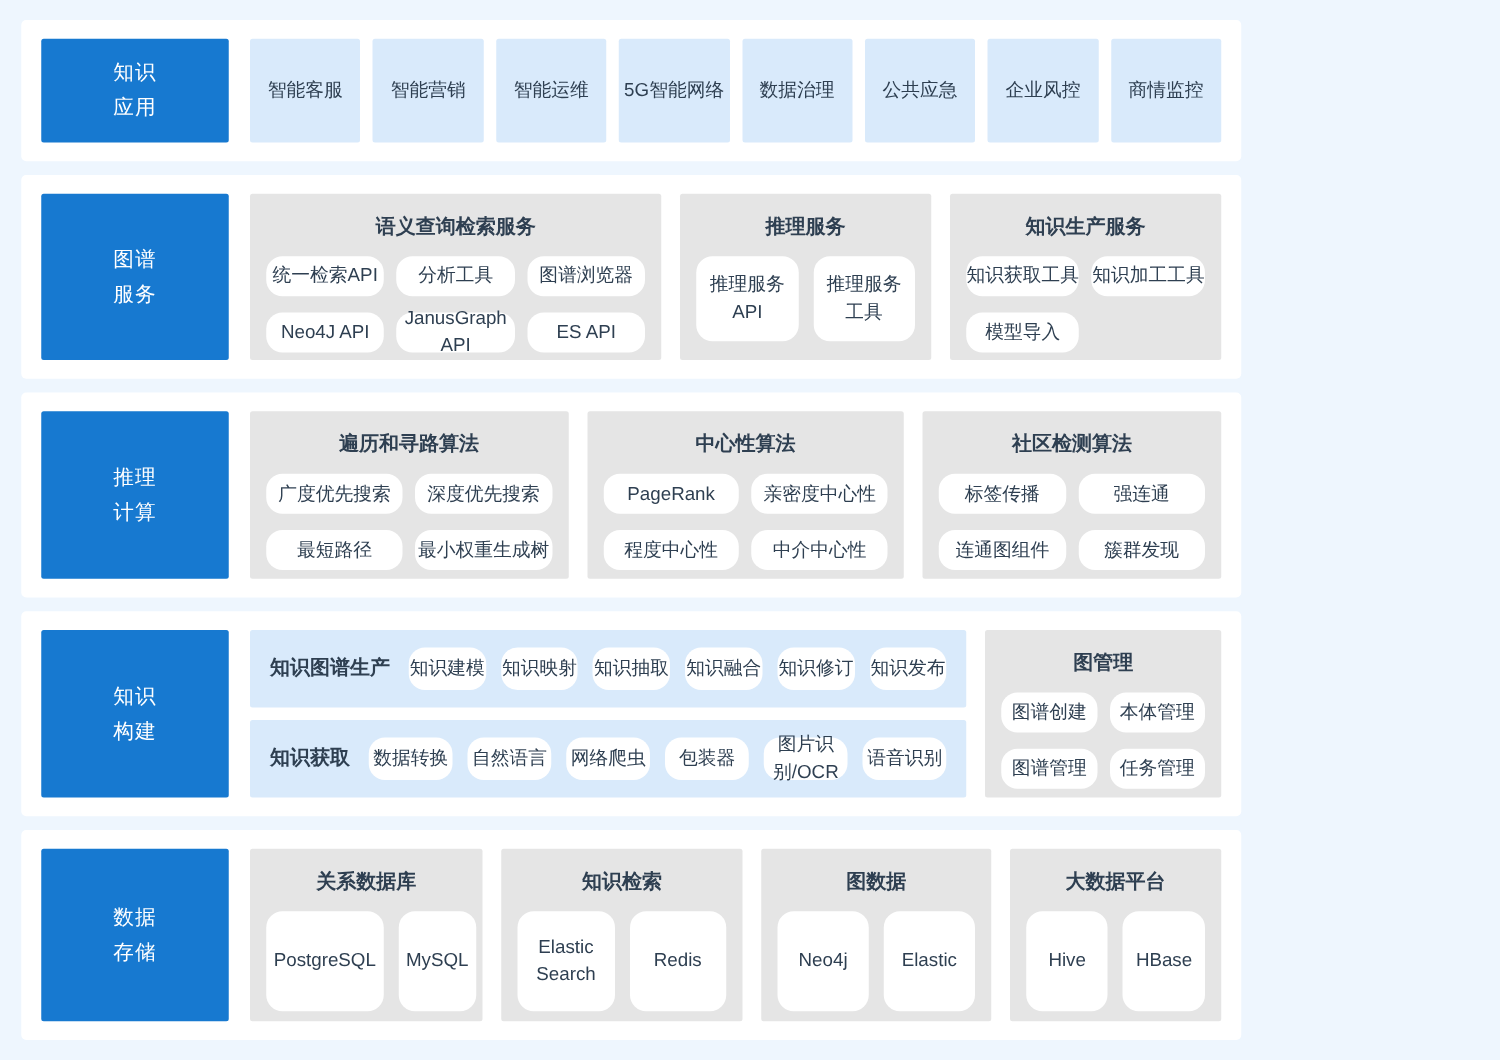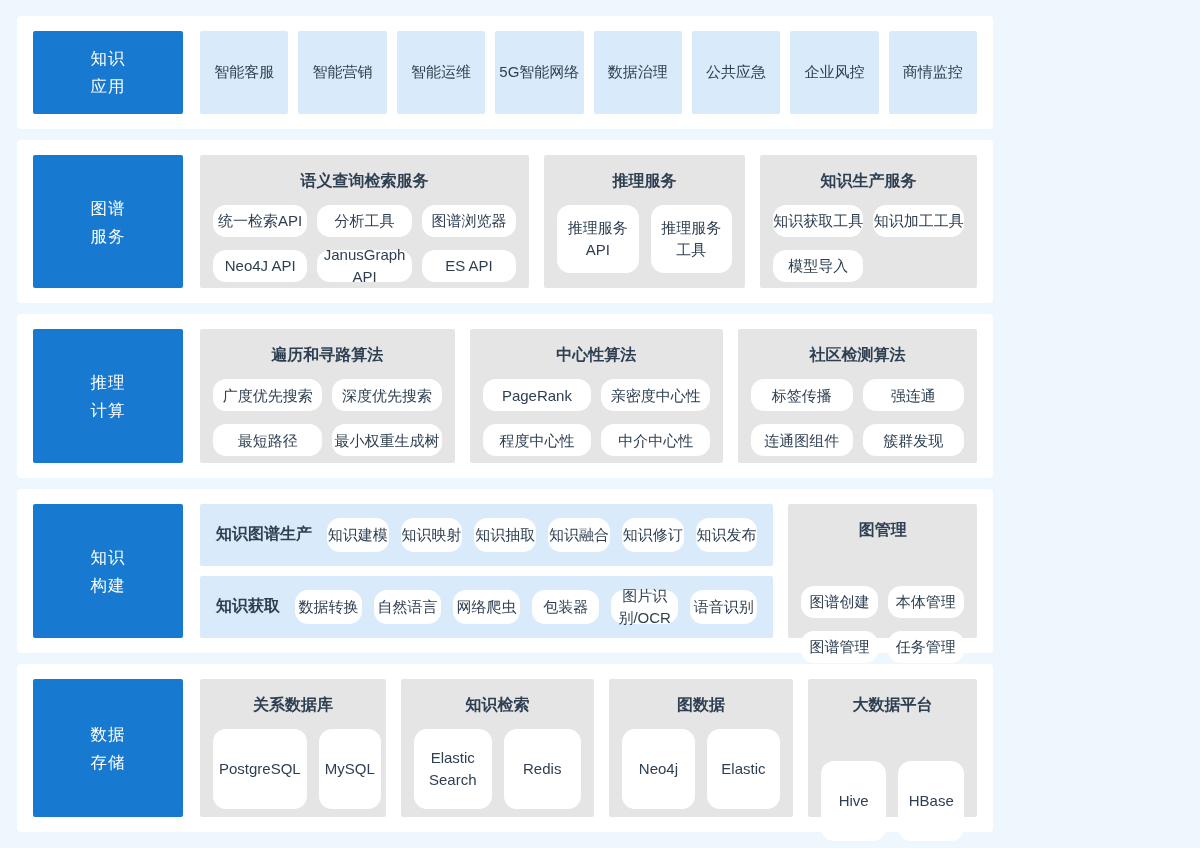--- a/index.html
+++ b/index.html
@@ -56,21 +56,21 @@
   .left-col{display:flex;flex-direction:column;gap:10px;min-width:0;}
   .hpanel{
     flex:1;background:#d9eafb;border-radius:2px;
     display:flex;align-items:center;gap:12px;padding:0 16px;min-width:0;
   }
   .hpanel-label{font-size:16px;font-weight:600;white-space:nowrap;margin-right:3px;}
   .hpanel .wbox{flex:1;height:34px;}
   
   .f425{flex:425 0 0;} .f245{flex:245 0 0;} .f268{flex:268 0 0;}
   .f248{flex:248 0 0;} .f247{flex:247 0 0;} .f231{flex:231 0 0;} .f206{flex:206 0 0;}
-  .f740{flex:740 0 0;} .f210{flex:210 0 0;gap:32px;}
+  .f740{flex:740 0 0;} .f210{flex:210 0 0;}
   .f235{flex:235 0 0;} .f232{flex:232 0 0;}
 </style>
 </head>
 <body>
 
 <div class="page">
 
   <div class="card h1">
     <div class="side-label">
       <span>知识</span>

